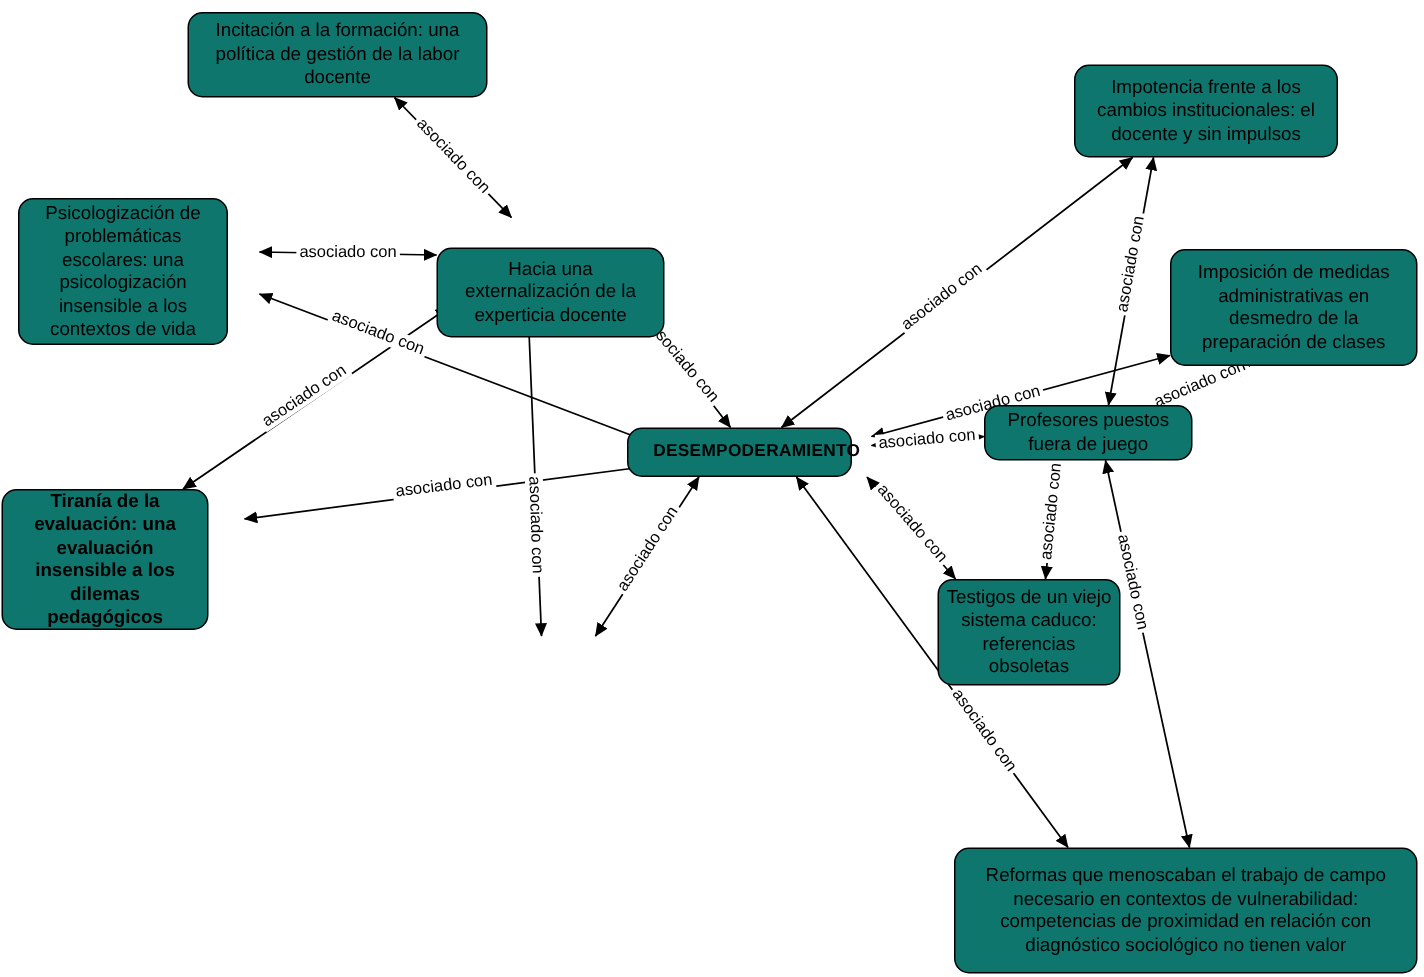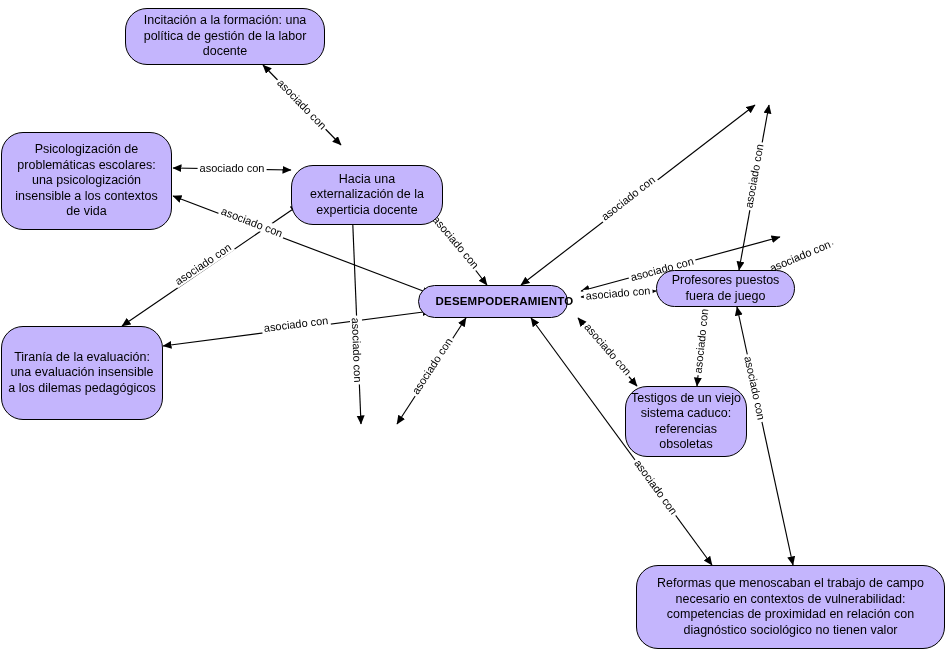--- a/index.html
+++ b/index.html
@@ -29,23 +29,23 @@
     padding: 0 2px;
     white-space: nowrap;
   }
 
   .node {
     position: absolute;
     display: flex;
     align-items: center;
     justify-content: center;
     text-align: center;
-    background: #c4b5fd;
+    background: #0f766e;
     border: 1.3px solid #000000;
-    border-radius: 22px;
+    border-radius: 10px;
     padding: 2px 5px;
     font-size: 12.5px;
     line-height: 15.5px;
     color: #000000;
   }
   .node.emphasis {
     font-weight: bold;
     font-size: 11.5px;
     letter-spacing: 0.2px;
   }
@@ -96,33 +96,39 @@
       <span class="edge-label" style="left: 608px; top: 349px; transform: translate(-50%, -50%) rotate(49deg);">asociado con</span>
       <span class="edge-label" style="left: 432px; top: 366px; transform: translate(-50%, -50%) rotate(-57deg);">asociado con</span>
       <span class="edge-label" style="left: 296px; top: 324px; transform: translate(-50%, -50%) rotate(-7deg);">asociado con</span>
       <span class="edge-label" style="left: 656px; top: 487px; transform: translate(-50%, -50%) rotate(54deg);">asociado con</span>
       <span class="edge-label" style="left: 755px; top: 388px; transform: translate(-50%, -50%) rotate(78deg);">asociado con</span>
     </div>
   <div class="layer" id="node-layer">
       <div class="node" style="left: 125px; top: 8px; width: 200px; height: 57px;">
         <span>Incitación a la formación: una política de gestión de la labor docente</span>
       </div>
-      <div class="node" style="left: 1px; top: 132px; width: 171px; height: 98px;">
+      <div class="node" style="left: 716px; top: 43px; width: 176px; height: 62px;">
+        <span>Impotencia frente a los cambios institucionales: el docente y sin impulsos</span>
+      </div>
+      <div class="node" style="left: 12px; top: 132px; width: 140px; height: 98px;">
         <span>Psicologización de problemáticas escolares: una psicologización insensible a los contextos de vida</span>
       </div>
       <div class="node" style="left: 291px; top: 145px; width: 152px; height: 60px; margin-top: 20px;">
         <span>Hacia una externalización de la experticia docente</span>
+      </div>
+      <div class="node" style="left: 780px; top: 166px; width: 165px; height: 78px;">
+        <span>Imposición de medidas administrativas en desmedro de la preparación de clases</span>
       </div>
       <div class="node emphasis" style="left: 418px; top: 285px; width: 150px; height: 33px; padding-left: 28px;">
         <span>DESEMPODERAMIENTO</span>
       </div>
       <div class="node" style="left: 656px; top: 270px; width: 139px; height: 37px; align-items: flex-end;">
         <span>Profesores puestos fuera de juego</span>
       </div>
-      <div class="node" style="left: 1px; top: 326px; width: 162px; height: 94px;">
+      <div class="node" style="left: 1px; top: 326px; width: 138px; height: 94px; font-weight: bold;">
         <span>Tiranía de la evaluación: una evaluación insensible a los dilemas pedagógicos</span>
       </div>
       <div class="node" style="left: 625px; top: 386px; width: 122px; height: 71px;">
         <span>Testigos de un viejo sistema caduco: referencias obsoletas</span>
       </div>
       <div class="node" style="left: 636px; top: 565px; width: 309px; height: 84px;">
         <span>Reformas que menoscaban el trabajo de campo necesario en contextos de vulnerabilidad: competencias de proximidad en relación con diagnóstico sociológico no tienen valor</span>
       </div>
     </div>
 

